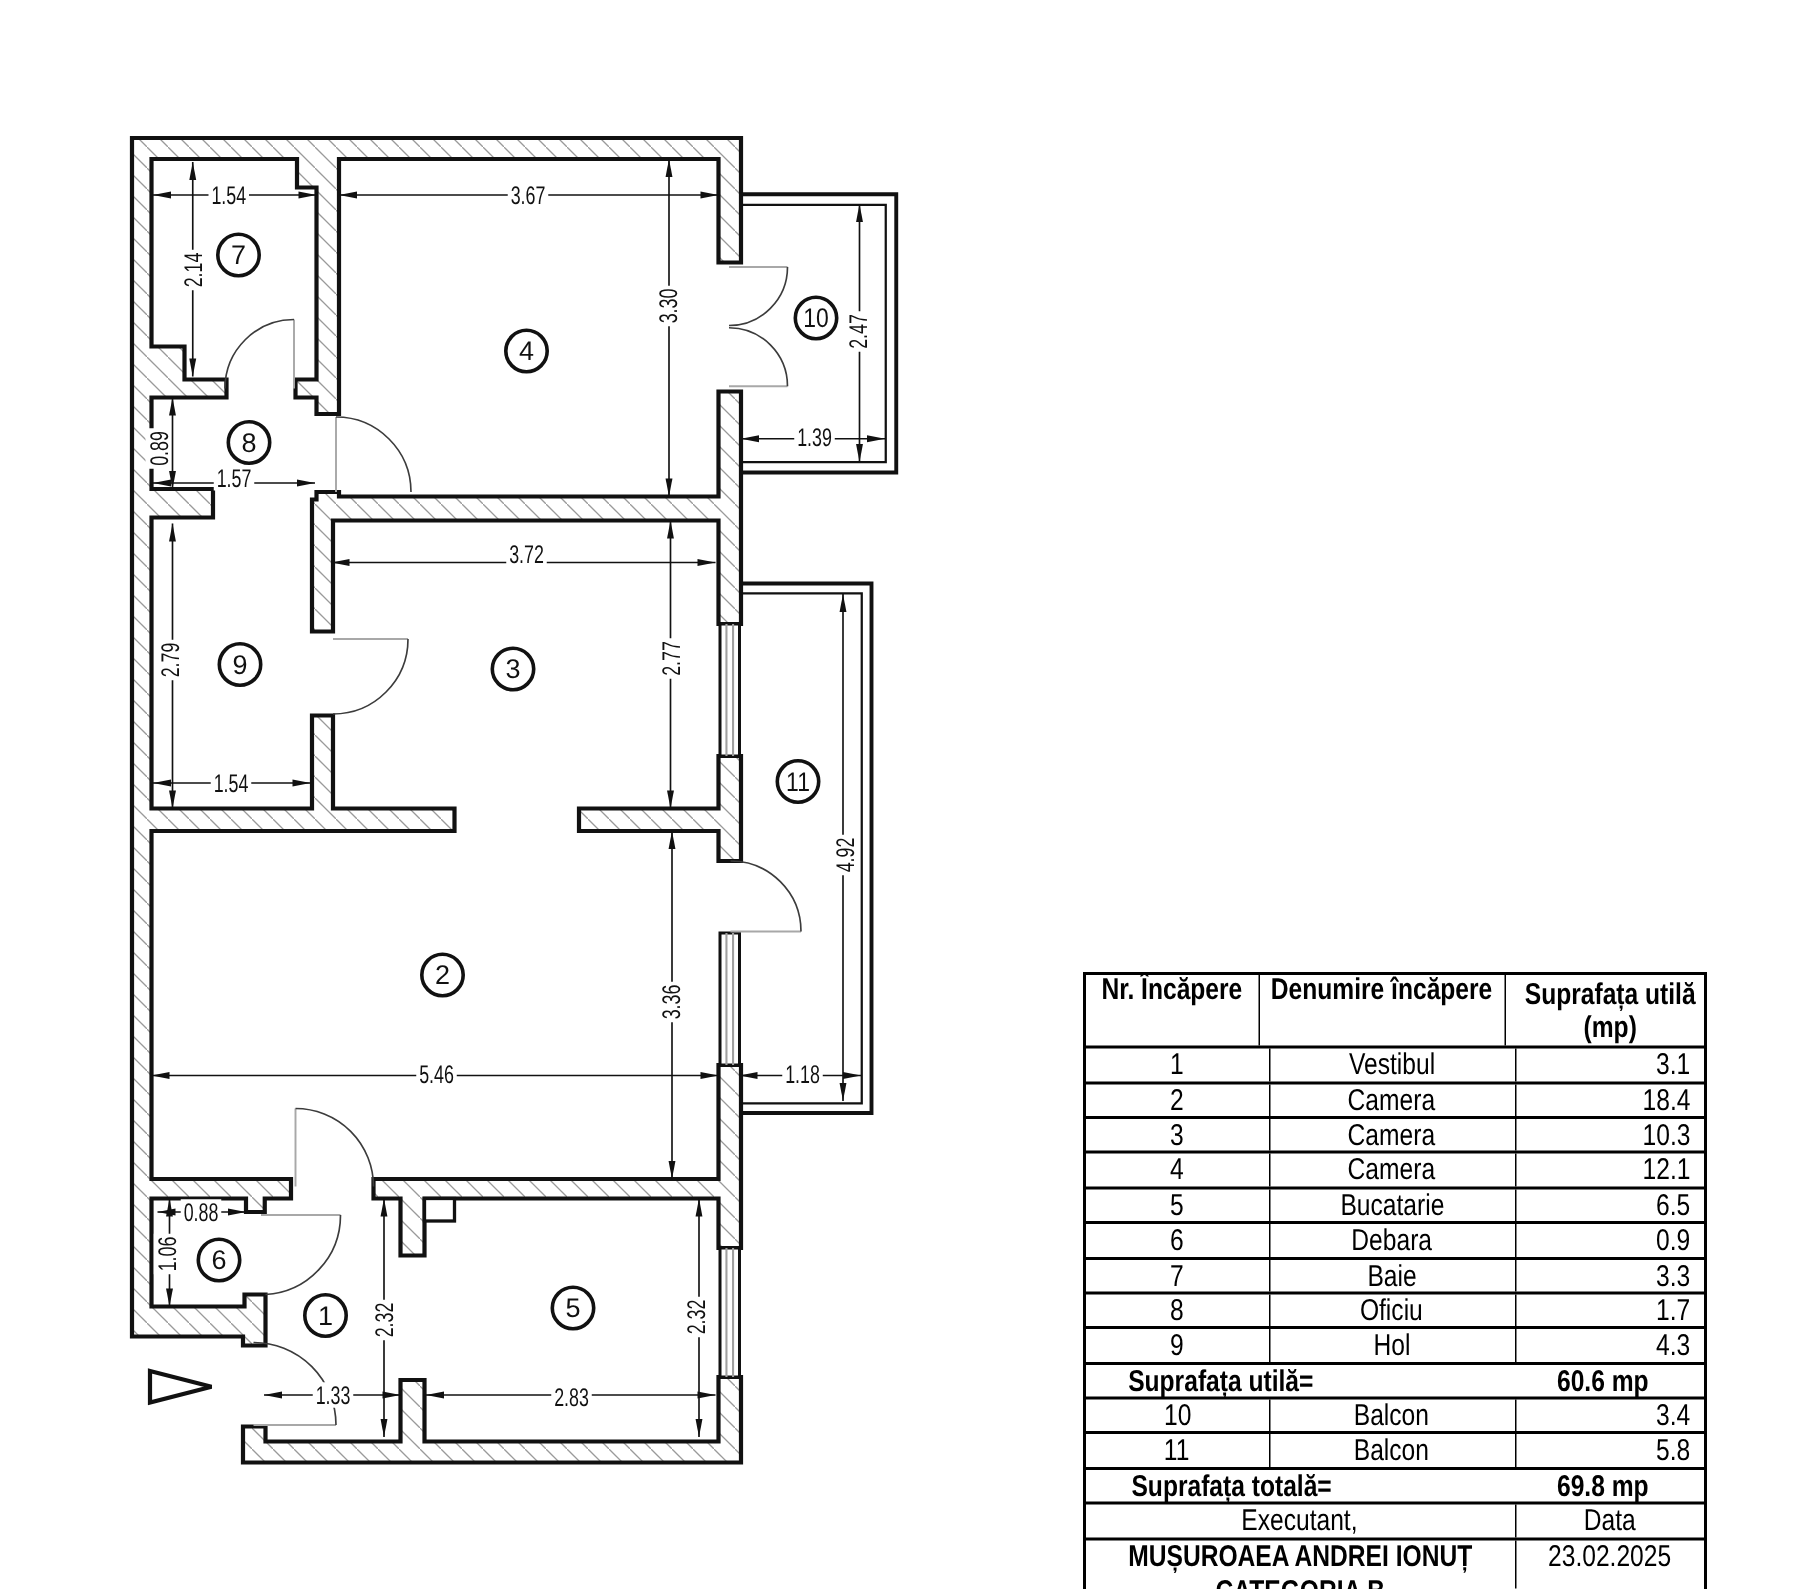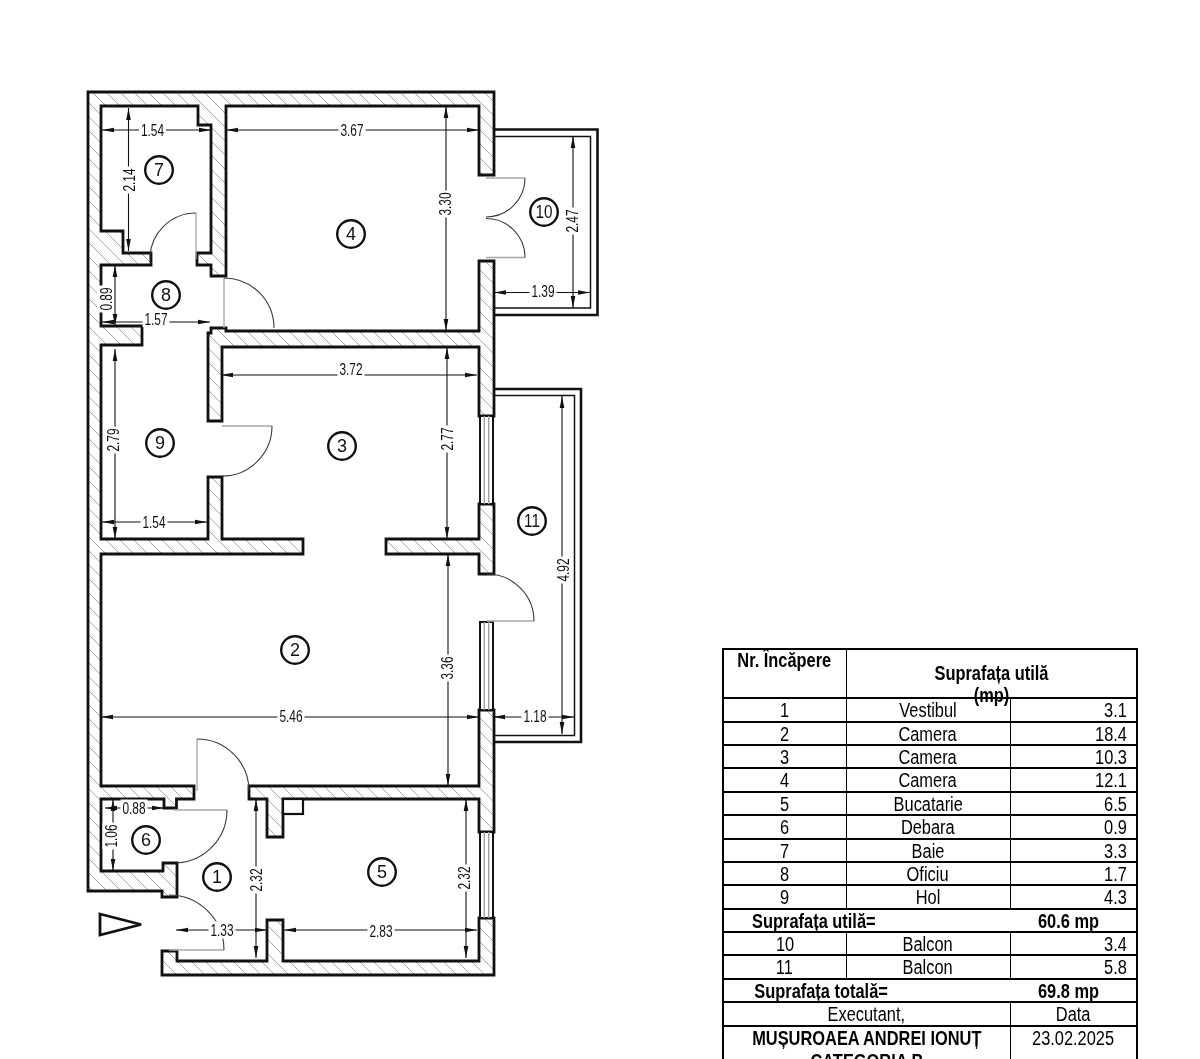--- a/index.html
+++ b/index.html
@@ -4,21 +4,21 @@
 html,body{width:1200px;height:1059px;background:#fff;font-family:"Liberation Sans",sans-serif;overflow:hidden}
 #page{position:relative;width:1200px;height:776px;transform:translateZ(0);will-change:transform}
 #tbl{position:absolute;left:722px;top:648px;width:416px;height:425px;border:2.6px solid #000;font-size:20px;color:#000;overflow:hidden}
 .tr{display:flex;height:23.4px;border-top:2px solid #000;line-height:23.4px;white-space:nowrap}
 .tr:first-child{border-top:none}
 .th{height:47.2px;line-height:20px}
 .th .c1,.th .c2{display:flex;align-items:flex-start;justify-content:center}
 .c1{width:121.5px;text-align:center}
 .c2{width:164px;border-left:1.6px solid #000;text-align:center}
 .c3{flex:1;border-left:1.6px solid #000;text-align:right;padding-right:9px}
-.c3h{flex:1;border-left:1.6px solid #000;text-align:center;line-height:22px;padding-top:12px}
+.c3h{flex:1;border-left:1.6px solid #000;text-align:center;line-height:22px;padding-top:2px}
 .c12{width:285.5px;text-align:center}
 .c3c{flex:1;border-left:1.6px solid #000;text-align:center}
 .mg .ml{width:285.5px;text-align:left;padding-right:6px}
 .mg .mr{flex:1;text-align:center;padding-left:5px}
 .trlast{display:flex;border-top:2px solid #000000;height:34px;line-height:23px;white-space:nowrap}
 .sq{display:inline-block;transform:scaleX(0.82);transform-origin:center}
 .sqr{display:inline-block;transform:scaleX(0.82);transform-origin:right}
 .sql{display:inline-block;transform:scaleX(0.82);transform-origin:left}
 b{font-weight:bold}
 </style></head>
@@ -349,20 +349,23 @@
       </g>
 
 <polygon points="100,914 141,924.5 100,935" fill="#fff" stroke="#111" stroke-width="2.8"></polygon>
 </svg>
 
 <div id="tbl">
 <div class="tr th">
         <div class="c1">
           <span class="sq"><b>Nr. Încăpere</b></span>
         </div>
+        <div class="c2">
+          <span class="sq"><b>Denumire încăpere</b></span>
+        </div>
         <div class="c3h"><span class="sq"><b>Suprafața utilă<br>(mp)</b></span></div>
       </div>
 <div class="tr">
         <div class="c1"><span class="sq">1</span></div>
         <div class="c2"><span class="sq">Vestibul</span></div>
         <div class="c3"><span class="sqr">3.1</span></div>
       </div>
 <div class="tr">
         <div class="c1"><span class="sq">2</span></div>
         <div class="c2"><span class="sq">Camera</span></div>

